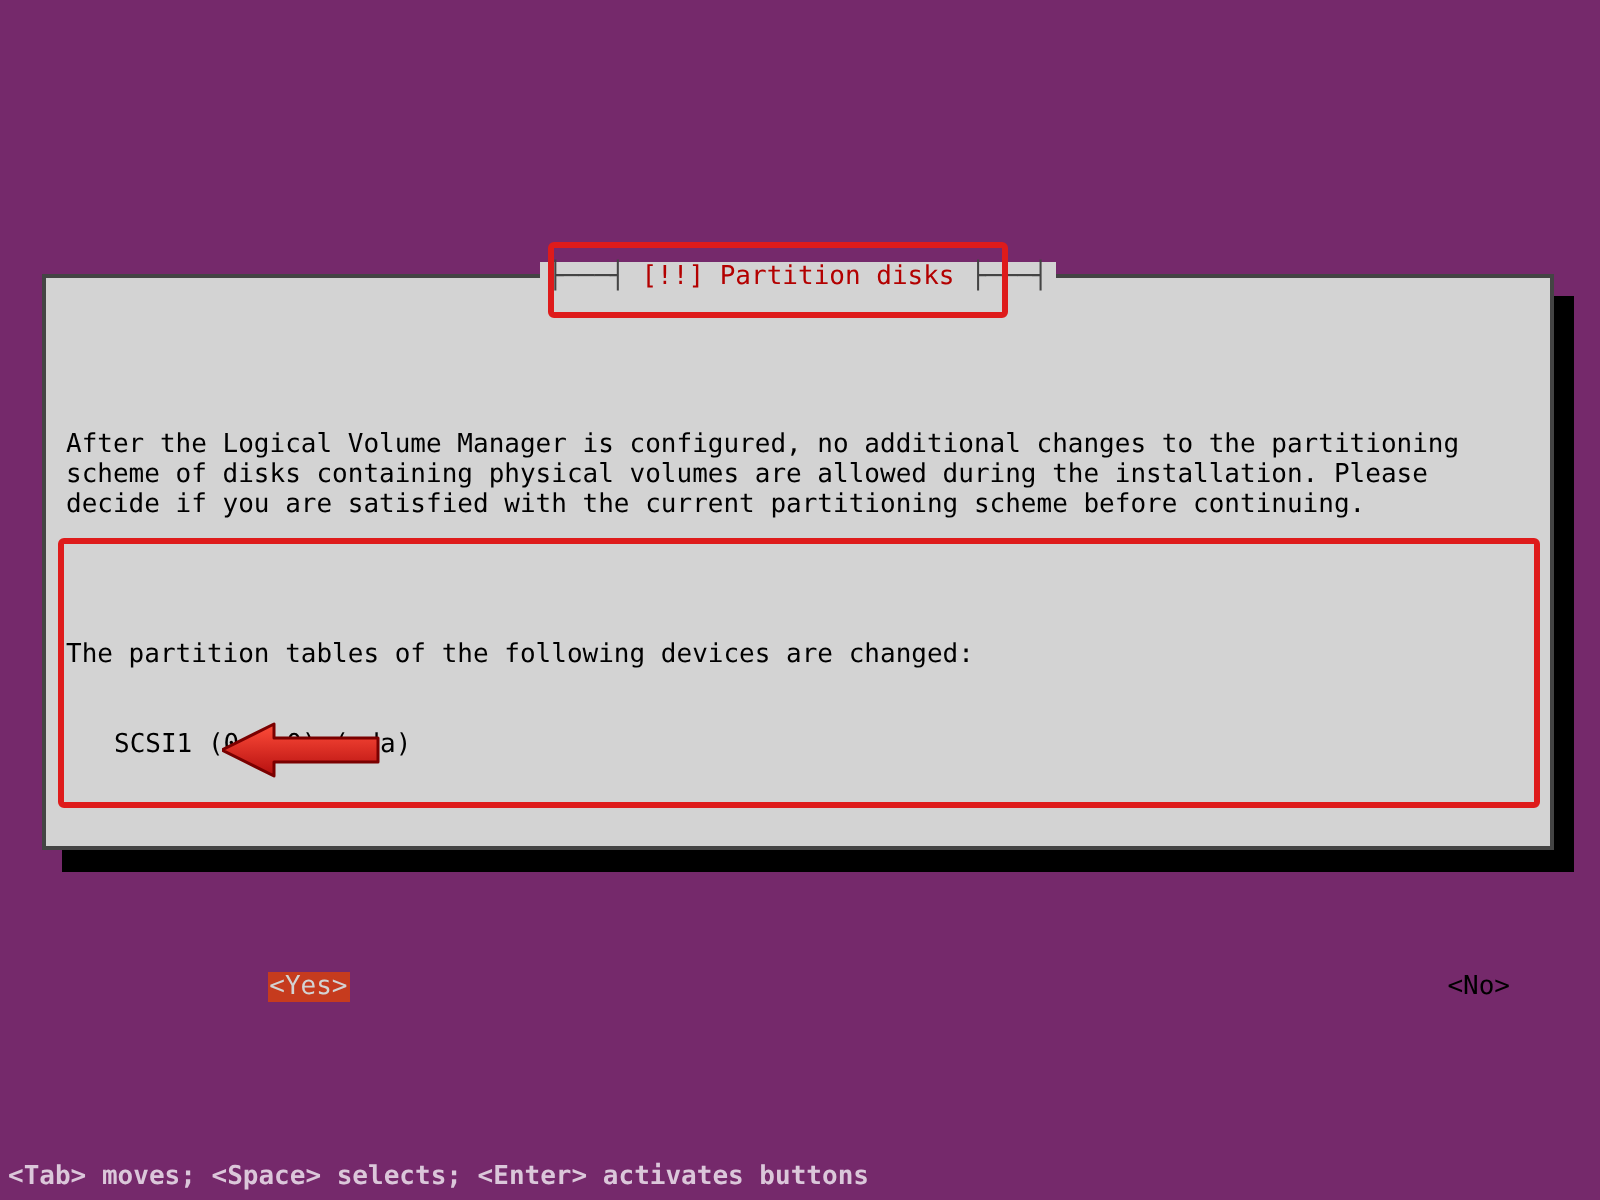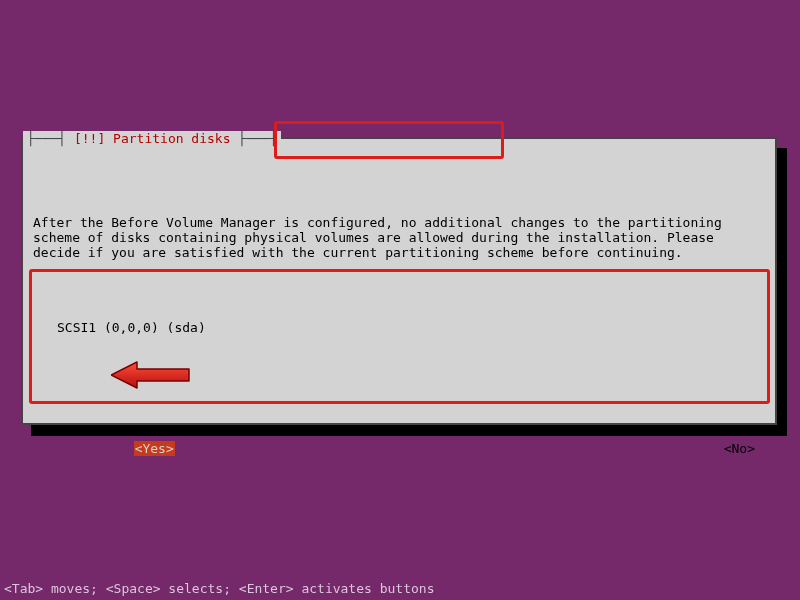--- a/index.html
+++ b/index.html
@@ -31,21 +31,21 @@
     height: 288px;
     background: #d3d3d3;
     border: 2px solid #444;
     padding: 4px 10px 6px 10px;
   }
   .title-wrap {
     position: absolute;
     left: 0;
     right: 0;
     top: -8px;
-    text-align: left;
+    text-align: center;
   }
   .title-bg {
     display: inline-block;
     background: #d3d3d3;
     padding: 0 4px;
     color: #444;
   }
   .title-danger { color: #b30000; }
   .body {
     position: relative;
@@ -65,20 +65,21 @@
     padding: 0 1px;
   }
   .choice-no { color: #000; }
   .hints {
     position: absolute;
     left: 4px;
     bottom: 4px;
     color: #dbc7da;
     font-family: "DejaVu Sans Mono", "Liberation Mono", "Courier New", monospace;
     font-size: 13px;
+    font-weight: bold;
   }
   
   .hl {
     position: absolute;
     border: 3px solid #de1b1b;
     border-radius: 3px;
     box-sizing: border-box;
     pointer-events: none;
   }
   .hl-title { left: 274px; top: 121px; width: 230px; height: 38px; }
@@ -100,22 +101,23 @@
 <div class="dialog">
 
   <div class="title-wrap">
     <span class="title-bg">
       <span>├───┤ </span><span class="title-danger">[!!]</span><span class="title-danger"> Partition disks </span><span>├───┤</span>
     </span>
   </div>
 
   <div class="body">
     <br>
-    <div>After the Before Volume Manager is configured, no additional changes to the partitioning scheme of disks containing physical volumes are allowed during the installation. Please decide if you are satisfied with the current partitioning scheme before continuing.</div>
+    <div>After the Logical Volume Manager is configured, no additional changes to the partitioning scheme of disks containing physical volumes are allowed during the installation. Please decide if you are satisfied with the current partitioning scheme before continuing.</div>
     <br>
+    <div>The partition tables of the following devices are changed:</div>
     <div class="indent">SCSI1 (0,0,0) (sda)</div>
     <br>
 
     <div class="choices">
       <span style="padding-left:38px">
         <span class="choice-yes">&lt;Yes&gt;</span>
       </span>
       <span style="padding-right:10px">
         <span class="choice-no">&lt;No&gt;</span>
       </span>

